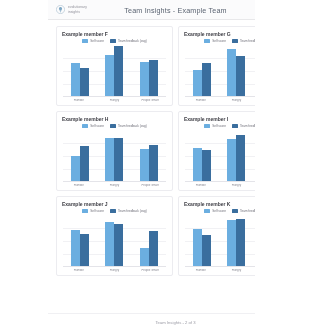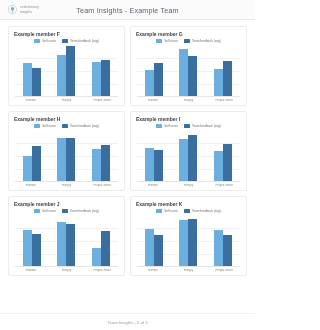--- a/index.html
+++ b/index.html
@@ -3,21 +3,21 @@
 <meta charset="utf-8">
 <style>
   html,body{margin:0;padding:0;}
   body{
     width:255px;height:330px;
     background:#ffffff;
     font-family:"Liberation Sans", sans-serif;
     color:#4a4a4a;
     overflow:hidden;
   }
-  .page{position:relative;width:255px;height:330px;box-sizing:border-box;}
+  .page{position:relative;width:255px;height:330px;box-sizing:border-box;margin-left:48px;}
 
   
   .header{
     height:20px;
     background:#fbfbfc;
     border-bottom:1px solid #e8e8ea;
     display:flex;align-items:center;
     padding:0 8px;
     box-sizing:border-box;
   }

